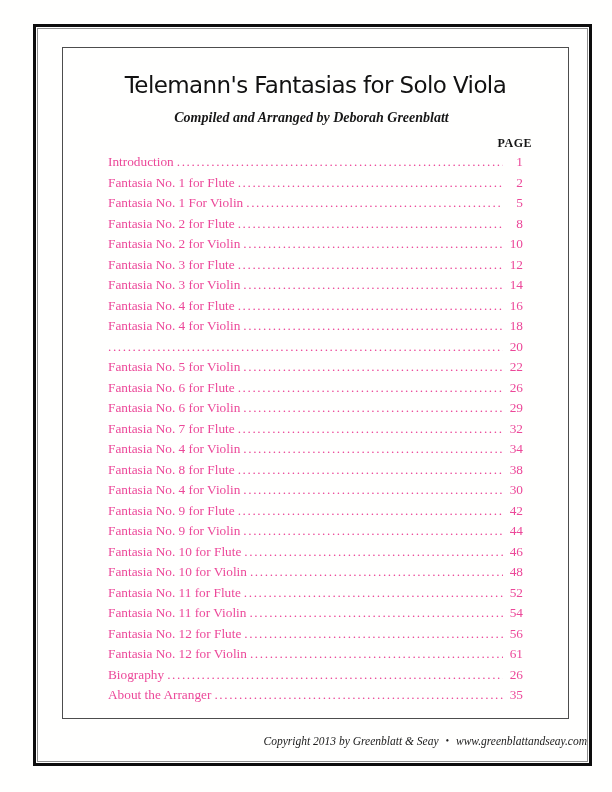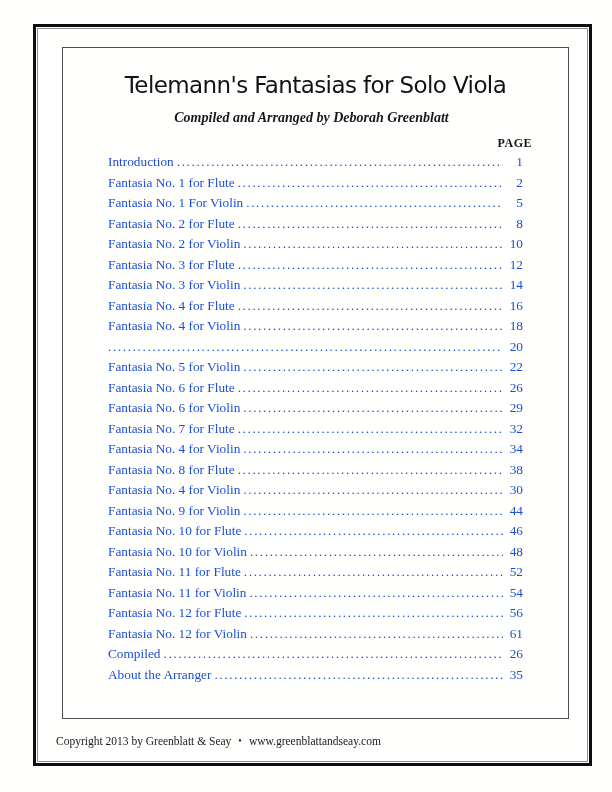--- a/index.html
+++ b/index.html
@@ -67,42 +67,43 @@
   .toc {
     position: absolute;
     top: 104px; left: 45px; right: 45px;
   }
   .toc-row {
     display: flex;
     align-items: baseline;
     line-height: 20.5px;
     font-size: 13.3px;
     white-space: nowrap;
-    color: #1d4ed8;
+    color: #ec4899;
   }
   .toc-label { flex: 0 0 auto; padding-right: 3px; }
   .toc-leader { flex: 1 1 auto; overflow: hidden; }
   .toc-leader::after {
     content: "..........................................................................................................................................................";
     letter-spacing: 1.6px;
   }
   .toc-page {
     flex: 0 0 auto;
     min-width: 20px;
     text-align: right;
     padding-left: 4px;
   }
   .footer {
     position: absolute;
-    left: 56px; width: 507px; top: 733px;
-    text-align: left;
+    left: 80px; width: 507px; top: 733px;
+    text-align: right;
     font-size: 11.5px;
     line-height: 15px;
     color: #202020;
     white-space: nowrap;
+    font-style: italic;
   }
   .footer .bullet {
     display: inline-block;
     margin: 0 7px;
     font-size: 10px;
     vertical-align: 1px;
   }
 </style>
 </head>
 <body>
@@ -214,20 +215,25 @@
           <span class="toc-leader"></span>
           <span class="toc-page">38</span>
         </div>
 
         <div class="toc-row">
           <span class="toc-label">Fantasia No. 4 for Violin</span>
           <span class="toc-leader"></span>
           <span class="toc-page">30</span>
         </div>
 
+        <div class="toc-row">
+          <span class="toc-label">Fantasia No. 9 for Flute</span>
+          <span class="toc-leader"></span>
+          <span class="toc-page">42</span>
+        </div>
 
         <div class="toc-row">
           <span class="toc-label">Fantasia No. 9 for Violin</span>
           <span class="toc-leader"></span>
           <span class="toc-page">44</span>
         </div>
 
         <div class="toc-row">
           <span class="toc-label">Fantasia No. 10 for Flute</span>
           <span class="toc-leader"></span>
@@ -258,21 +264,21 @@
           <span class="toc-page">56</span>
         </div>
 
         <div class="toc-row">
           <span class="toc-label">Fantasia No. 12 for Violin</span>
           <span class="toc-leader"></span>
           <span class="toc-page">61</span>
         </div>
 
         <div class="toc-row">
-          <span class="toc-label">Compiled</span>
+          <span class="toc-label">Biography</span>
           <span class="toc-leader"></span>
           <span class="toc-page">26</span>
         </div>
 
         <div class="toc-row">
           <span class="toc-label">About the Arranger</span>
           <span class="toc-leader"></span>
           <span class="toc-page">35</span>
         </div>
       </div>

